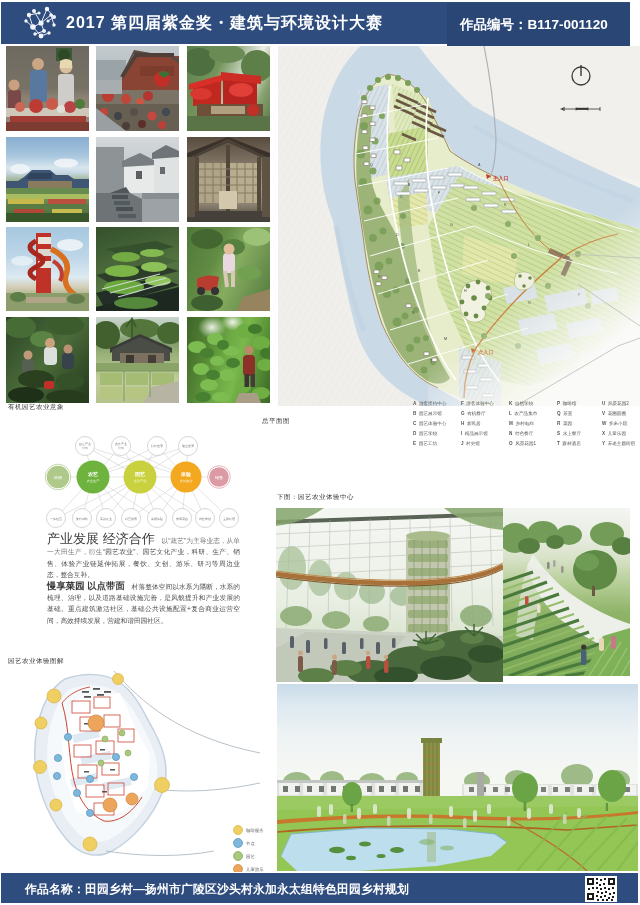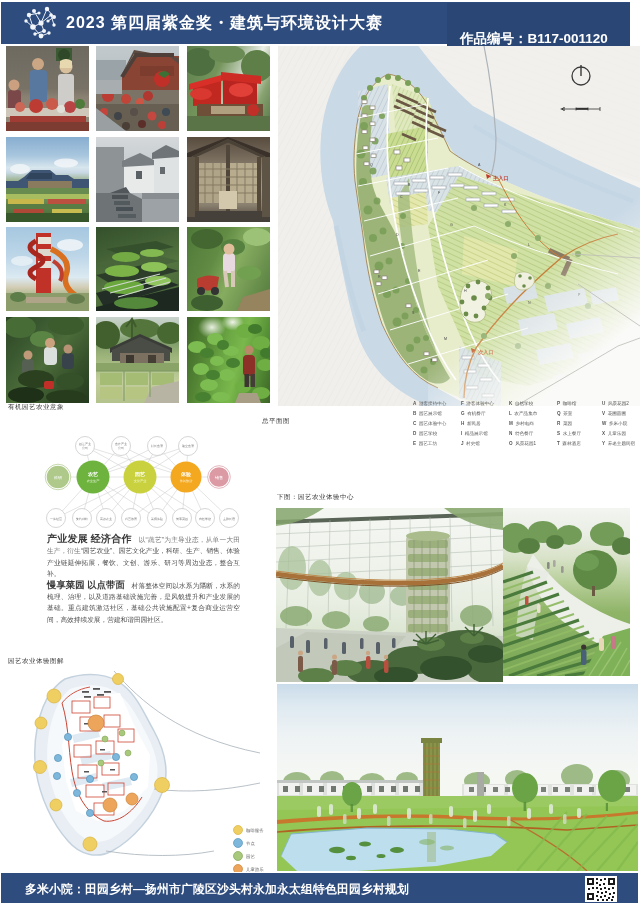--- a/index.html
+++ b/index.html
@@ -29,23 +29,23 @@
       <circle cx="15" cy="31" r="1.7"></circle>
       <circle cx="19" cy="10" r="1.6"></circle>
       <circle cx="34" cy="14" r="2"></circle>
       <circle cx="28" cy="18" r="1.6"></circle>
       <circle cx="34" cy="22" r="1.7"></circle>
       <circle cx="6" cy="18" r="1.7"></circle>
       <circle cx="29" cy="30" r="1.7"></circle>
 </g>
 </svg>
 
-<div class="abs" style="left:66px;top:13px;width:400px;color:#fff;font-size:16px;font-weight:bold;letter-spacing:1px;">2023 第四届紫金奖・建筑与环境设计大赛</div>
-
-<div class="abs" style="left:460px;top:30px;width:170px;color:#fff;font-size:13.5px;font-weight:bold;">作品编号：B117-001120</div>
+<div class="abs" style="left:66px;top:13px;width:400px;color:#fff;font-size:16px;font-weight:bold;letter-spacing:1px;">2017 第四届紫金奖・建筑与环境设计大赛</div>
+
+<div class="abs" style="left:460px;top:16px;width:170px;color:#fff;font-size:13.5px;font-weight:bold;">作品编号：B117-001120</div>
 
 <div class="ph" style="left:6px;top:46px;width:83px;height:85px;background:
 radial-gradient(14px 10px at 20% 88%,#c03030 0%,#a03838 55%,transparent 60%),
 radial-gradient(16px 11px at 55% 80%,#cc4444 0%,#b84040 50%,transparent 60%),
 radial-gradient(13px 9px at 82% 84%,#c05050 0%,transparent 62%),
 radial-gradient(12px 8px at 38% 92%,#d8d0c4 0%,transparent 65%),
 radial-gradient(10px 7px at 68% 93%,#b04040 0%,transparent 65%),
 linear-gradient(#6e6a60 0%,#787266 50%,#8a8172 60%,#968c7c 100%)">
  <svg width="83" height="85">
   <rect x="50" y="2" width="16" height="13" fill="#3c5a34"></rect>
@@ -684,21 +684,21 @@
       <text x="76" y="87.5">高效农业</text>
       <text x="101" y="87.5">科普教育</text>
       <text x="127" y="87.5">采摘体验</text>
       <text x="152" y="87.5">慢享菜园</text>
       <text x="175" y="87.5">自然学校</text>
       <text x="199" y="87.5">主题民宿</text>
 </g>
 </svg>
 
 <div class="abs" style="left:47px;top:533px;width:193px;font-size:6.7px;line-height:11.4px;color:#4c4c4c;text-align:justify;">
-<div><span style="font-size:10px;font-weight:bold;color:#3a3a3a;">产业发展 经济合作</span><span style="color:#777;">　以“蔬艺”为主导业态，从单一大田生产，衍生</span>“园艺农业”、园艺文化产业，科研、生产、销售、体验产业链延伸拓展，餐饮、文创、游乐、研习等周边业态，整合互补。</div>
+<div><span style="font-size:13px;font-weight:normal;color:#3a3a3a;">产业发展 经济合作</span><span style="color:#777;">　以“蔬艺”为主导业态，从单一大田生产，衍生</span>“园艺农业”、园艺文化产业，科研、生产、销售、体验产业链延伸拓展，餐饮、文创、游乐、研习等周边业态，整合互补。</div>
 <div><span style="font-size:9.3px;font-weight:bold;color:#3a3a3a;">慢享菜园 以点带面</span>　村落整体空间以水系为隔断，水系的梳理、治理，以及道路基础设施完善，是风貌提升和产业发展的基础。重点建筑激活社区，基础公共设施配置+复合商业运营空间，高效持续发展，营建和谐田园社区。</div>
 </div>
 
 <div class="cap" style="left:277px;top:493px;">下图：园艺农业体验中心</div>
 
 <div class="cap" style="left:8px;top:657px;">园艺农业体验图解</div>
 
 <div class="ph" style="left:276px;top:508px;width:227px;height:174px;background:linear-gradient(#f5f7f3 0%,#f0f3ec 30%,#e8eee2 55%,#dde7d4 70%,#ccdabe 84%,#b2c79e 100%)">
  <svg width="227" height="174" viewBox="0 0 227 174">
 
@@ -1085,21 +1085,21 @@
         <rect x="152" y="130" width="3.5" height="10" rx="1.6"></rect>
         <rect x="186" y="134" width="3.5" height="10" rx="1.6"></rect>
         <rect x="230" y="132" width="3.5" height="10" rx="1.6"></rect>
         <rect x="286" y="130" width="3.5" height="10" rx="1.6"></rect>
   </g>
  </svg>
 </div>
 
 <div class="abs" style="left:1px;top:873px;width:637px;height:30px;background:#2e4c7e;"></div>
 
-<div class="abs" style="left:25px;top:882px;color:#fff;font-size:11.8px;font-weight:bold;letter-spacing:0.2px;">多米小院：田园乡村—扬州市广陵区沙头村永加永太组特色田园乡村规划</div>
+<div class="abs" style="left:25px;top:882px;color:#fff;font-size:11.8px;font-weight:bold;letter-spacing:0.2px;">作品名称：田园乡村—扬州市广陵区沙头村永加永太组特色田园乡村规划</div>
 
 <svg class="abs" style="left:585px;top:876px;" width="32" height="26" viewBox="0 0 32 26">
 <rect width="32" height="26" fill="#fff"></rect>
 <g fill="#1a1a1a">
 <rect x="2" y="2" width="7" height="7"></rect>
       <rect x="23" y="2" width="7" height="7"></rect>
       <rect x="2" y="17" width="7" height="7"></rect>
 <rect x="4" y="4" width="3" height="3" fill="#fff"></rect>
       <rect x="25" y="4" width="3" height="3" fill="#fff"></rect>
       <rect x="4" y="19" width="3" height="3" fill="#fff"></rect>

